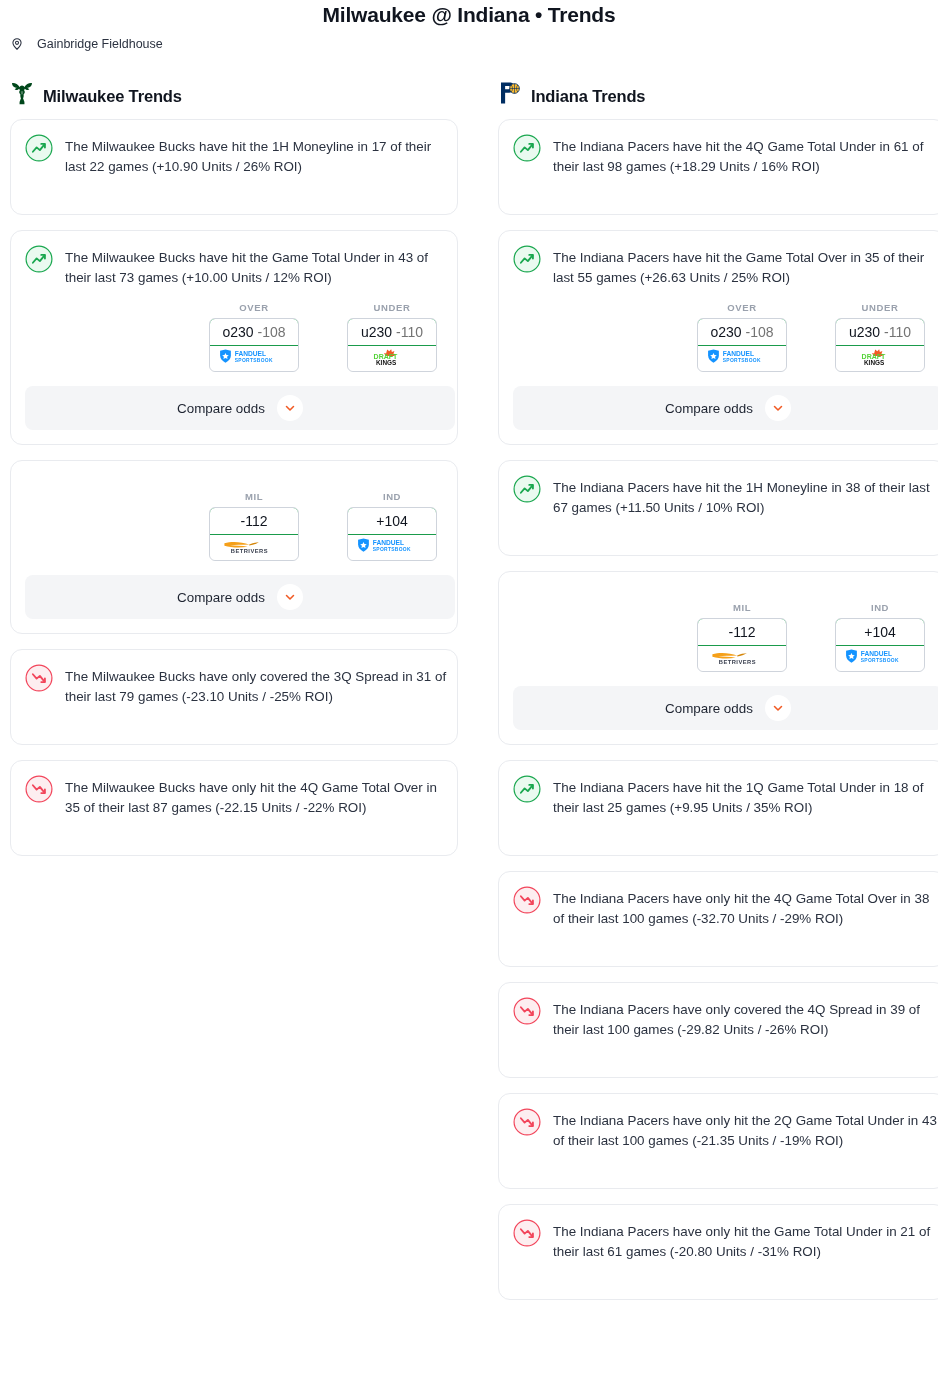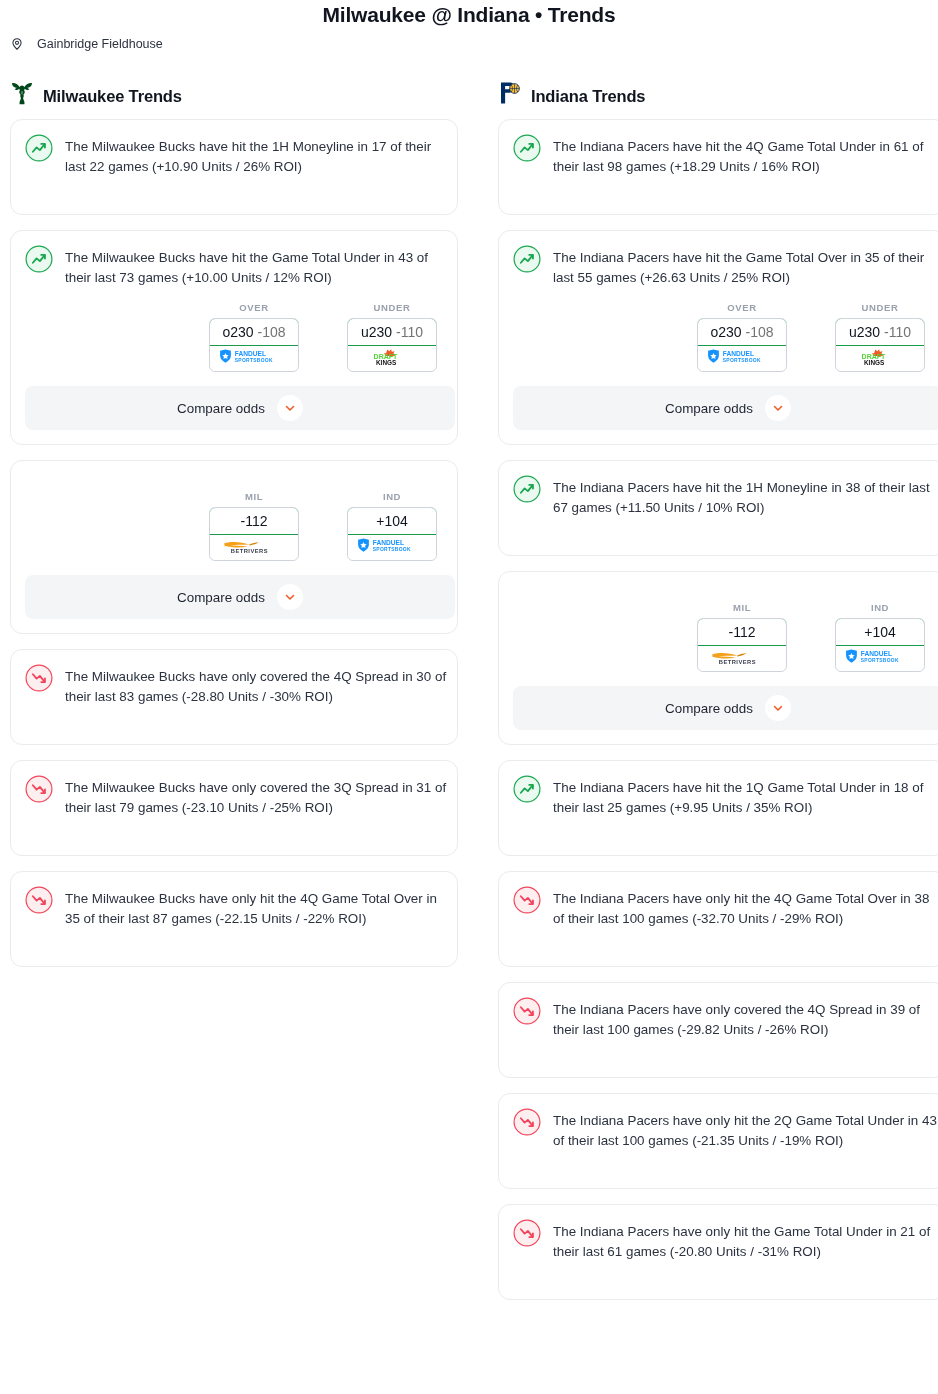--- a/index.html
+++ b/index.html
@@ -286,33 +286,20 @@
       <div class="trend-card">
         <div class="trend-top">
           <span class="trend-icon">
     <svg viewBox="0 0 26 26" width="28" height="28">
       <circle cx="13" cy="13" r="12" fill="#fdeef0" stroke="#f2455b" stroke-width="1.1"></circle>
       <g transform="translate(-0.2,0)" stroke="#f2455b" stroke-width="1.7" fill="none" stroke-linecap="round" stroke-linejoin="round">
                 <path d="M7.5 9.5 11 13.6l3-2.6 4.3 5.4"></path>
                 <path d="M15.3 16.8h3.4v-3.3"></path>
               </g>
     </svg></span>
-          <span class="trend-text">The Milwaukee Bucks have only covered the 4Q Spread in 30 of their last 83 games (-28.80 Units / -30% ROI)</span>
-        </div>
-      </div>
-      <div class="trend-card">
-        <div class="trend-top">
-          <span class="trend-icon">
-    <svg viewBox="0 0 26 26" width="28" height="28">
-      <circle cx="13" cy="13" r="12" fill="#fdeef0" stroke="#f2455b" stroke-width="1.1"></circle>
-      <g transform="translate(-0.2,0)" stroke="#f2455b" stroke-width="1.7" fill="none" stroke-linecap="round" stroke-linejoin="round">
-                <path d="M7.5 9.5 11 13.6l3-2.6 4.3 5.4"></path>
-                <path d="M15.3 16.8h3.4v-3.3"></path>
-              </g>
-    </svg></span>
           <span class="trend-text">The Milwaukee Bucks have only covered the 3Q Spread in 31 of their last 79 games (-23.10 Units / -25% ROI)</span>
         </div>
       </div>
       <div class="trend-card">
         <div class="trend-top">
           <span class="trend-icon">
     <svg viewBox="0 0 26 26" width="28" height="28">
       <circle cx="13" cy="13" r="12" fill="#fdeef0" stroke="#f2455b" stroke-width="1.1"></circle>
       <g transform="translate(-0.2,0)" stroke="#f2455b" stroke-width="1.7" fill="none" stroke-linecap="round" stroke-linejoin="round">
                 <path d="M7.5 9.5 11 13.6l3-2.6 4.3 5.4"></path>

